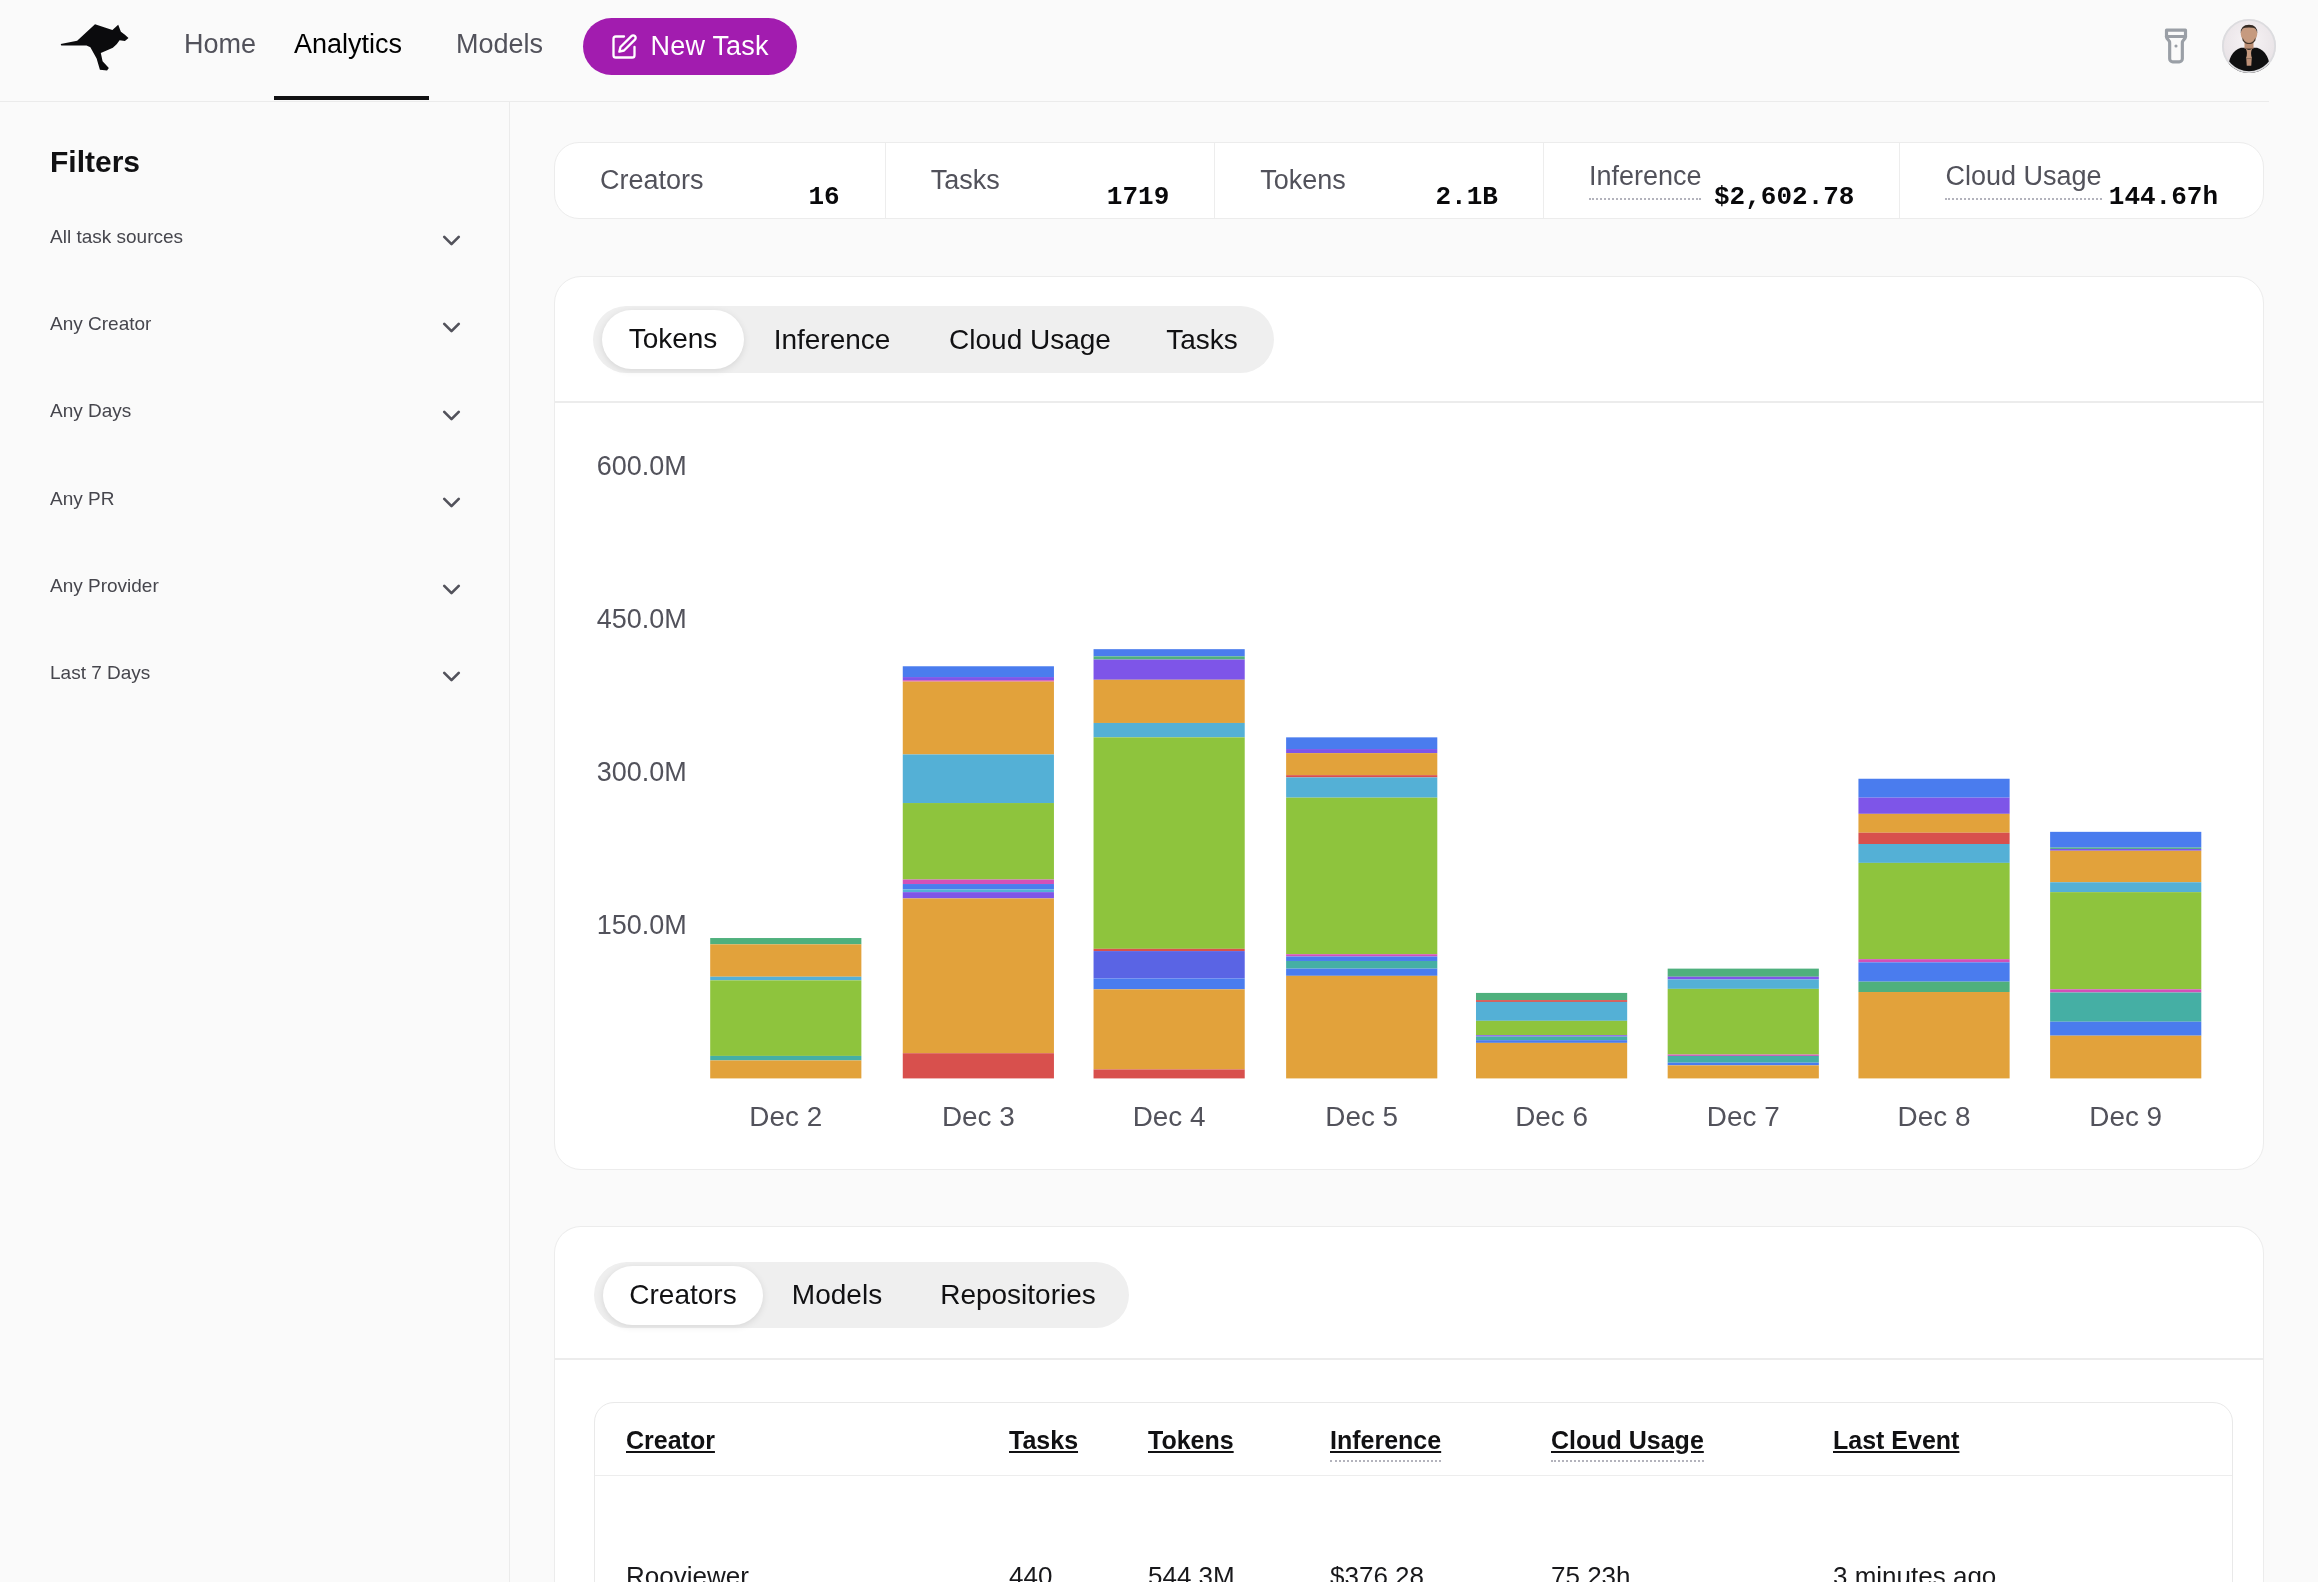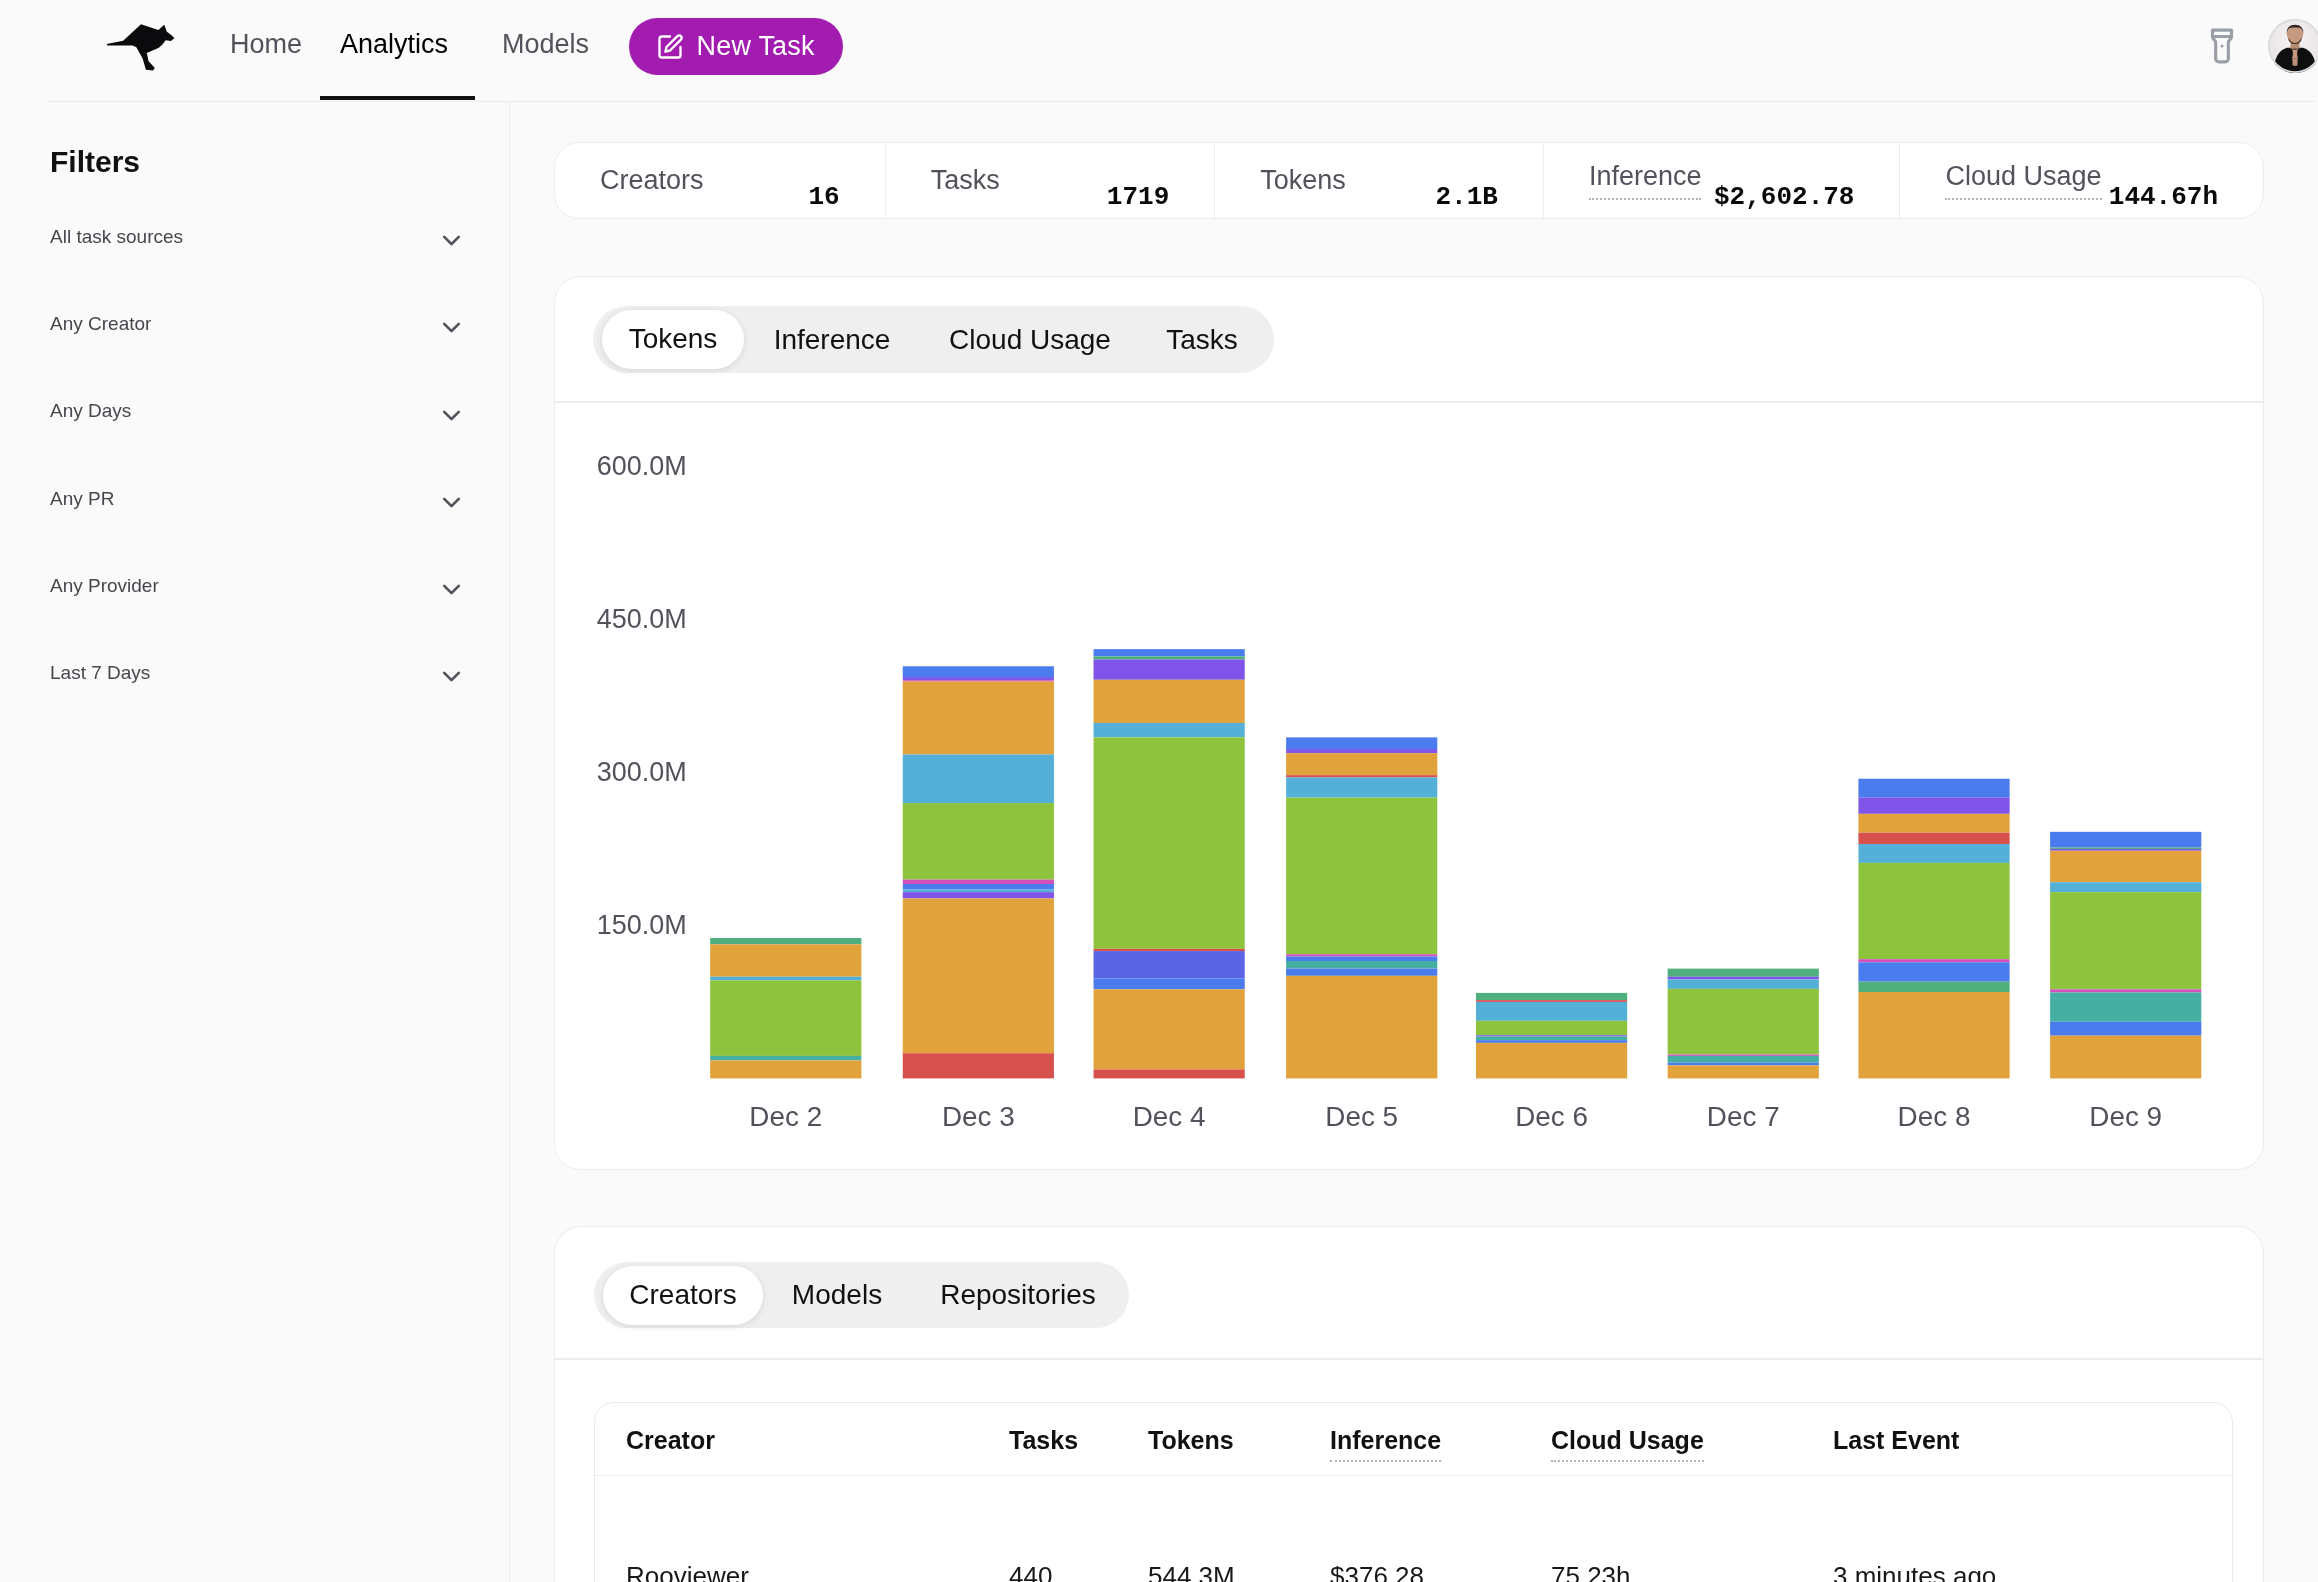--- a/index.html
+++ b/index.html
@@ -1,18 +1,18 @@
 <!DOCTYPE html>
 <html style="font-size:14.4px"><head><meta charset="utf-8">
 <style>
 *{margin:0;padding:0;box-sizing:border-box;}
 html,body{width:2319px;height:1582px;background:#fafafa;font-family:"Liberation Sans",sans-serif;overflow:hidden;position:relative;color:#18181b;}
 .abs{position:absolute;}
 
-.nav{position:absolute;top:0;left:0;width:2269px;height:102px;border-bottom:1.8px solid #ebebeb;background:#fafafa;margin-left:46px;}
+.nav{position:absolute;top:0;left:0;width:2269px;height:102px;border-bottom:1.8px solid #ebebeb;background:#fafafa;}
 .navlink{position:absolute;top:29px;line-height:1.15;white-space:nowrap;font-size:27px;color:#52525b;}
 .navlink.active{color:#000000;font-weight:400;}
 .underline{position:absolute;left:274px;top:96px;width:155px;height:3.6px;background:#111113;}
 .newtask{position:absolute;left:583px;top:18px;width:214px;height:57px;background:#a21caf;border-radius:29px;display:flex;align-items:center;padding-left:27px;gap:12.6px;}
 .newtask span{color:#fff;font-size:27px;font-weight:500;letter-spacing:0.2px;}
 
 .sidebar{position:absolute;top:102px;left:0;width:510px;height:1481px;border-right:1.8px solid #ebebeb;background:#fafafa;}
 .ftitle{position:absolute;left:50px;top:45px;line-height:1;font-size:30px;font-weight:700;color:#111113;}
 .fitem{position:absolute;left:50px;font-size:19px;color:#46464d;white-space:nowrap;line-height:1;}
 .fchev{position:absolute;left:437px;}
@@ -28,21 +28,21 @@
 .tabs{position:absolute;background:#efefef;border-radius:36px;}
 .pill{position:absolute;top:3.6px;height:59px;background:#fff;border-radius:30px;box-shadow:0 1.8px 7.2px rgba(0,0,0,.10);display:flex;align-items:center;justify-content:center;font-size:28px;font-weight:500;color:#111113;}
 .tlab{position:absolute;font-size:28px;font-weight:500;color:#111113;top:50%;transform:translate(-50%,-50%);white-space:nowrap;}
 .divider{position:absolute;left:0;width:100%;height:1.8px;background:#ececec;}
 
 .yt{font-size:30px;fill:#52525b;}
 .xt{font-size:31px;fill:#52525b;text-anchor:middle;}
 
 .tablecard{position:absolute;left:39px;top:175px;width:1639px;height:297px;border:1.8px solid #e9e9e9;border-radius:20px;overflow:hidden;background:#fff;}
 .trow{position:absolute;left:0;width:100%;}
-.tc{position:absolute;font-size:26px;color:#18181b;white-space:nowrap;line-height:1.2;}
+.tc{position:absolute;font-size:26px;color:#18181b;white-space:nowrap;line-height:1.2;text-decoration:underline;}
 .th{font-weight:700;color:#111113;font-size:25px;}
 .th.dot{border-bottom:2.7px dotted #b3b3bc;padding-bottom:5.4px;}
 </style></head>
 <body>
 
 <div class="nav">
  <svg class="abs" style="left:59px;top:21.6px" width="72" height="50" viewBox="0 0 80 56">
   <path d="M1.6 24.7 L20 21 L40 2.5 L51 6.2 L59.5 9 L66 3.2 L69 10.8 L73.5 14.2 L77.5 18 L73.5 21.3 L67.5 20.5 L64.5 24.5 L60 28.8 L53 32 L46.5 34.8 L48.5 44 L55.5 51.5 L53.5 54.3 L45.5 53.6 L41.8 41 L34.8 28.2 L30.5 26.4 L2.2 26.4 Z" fill="#0b0b0d"></path>
  </svg>
  <span class="navlink" style="left:184px">Home</span>

